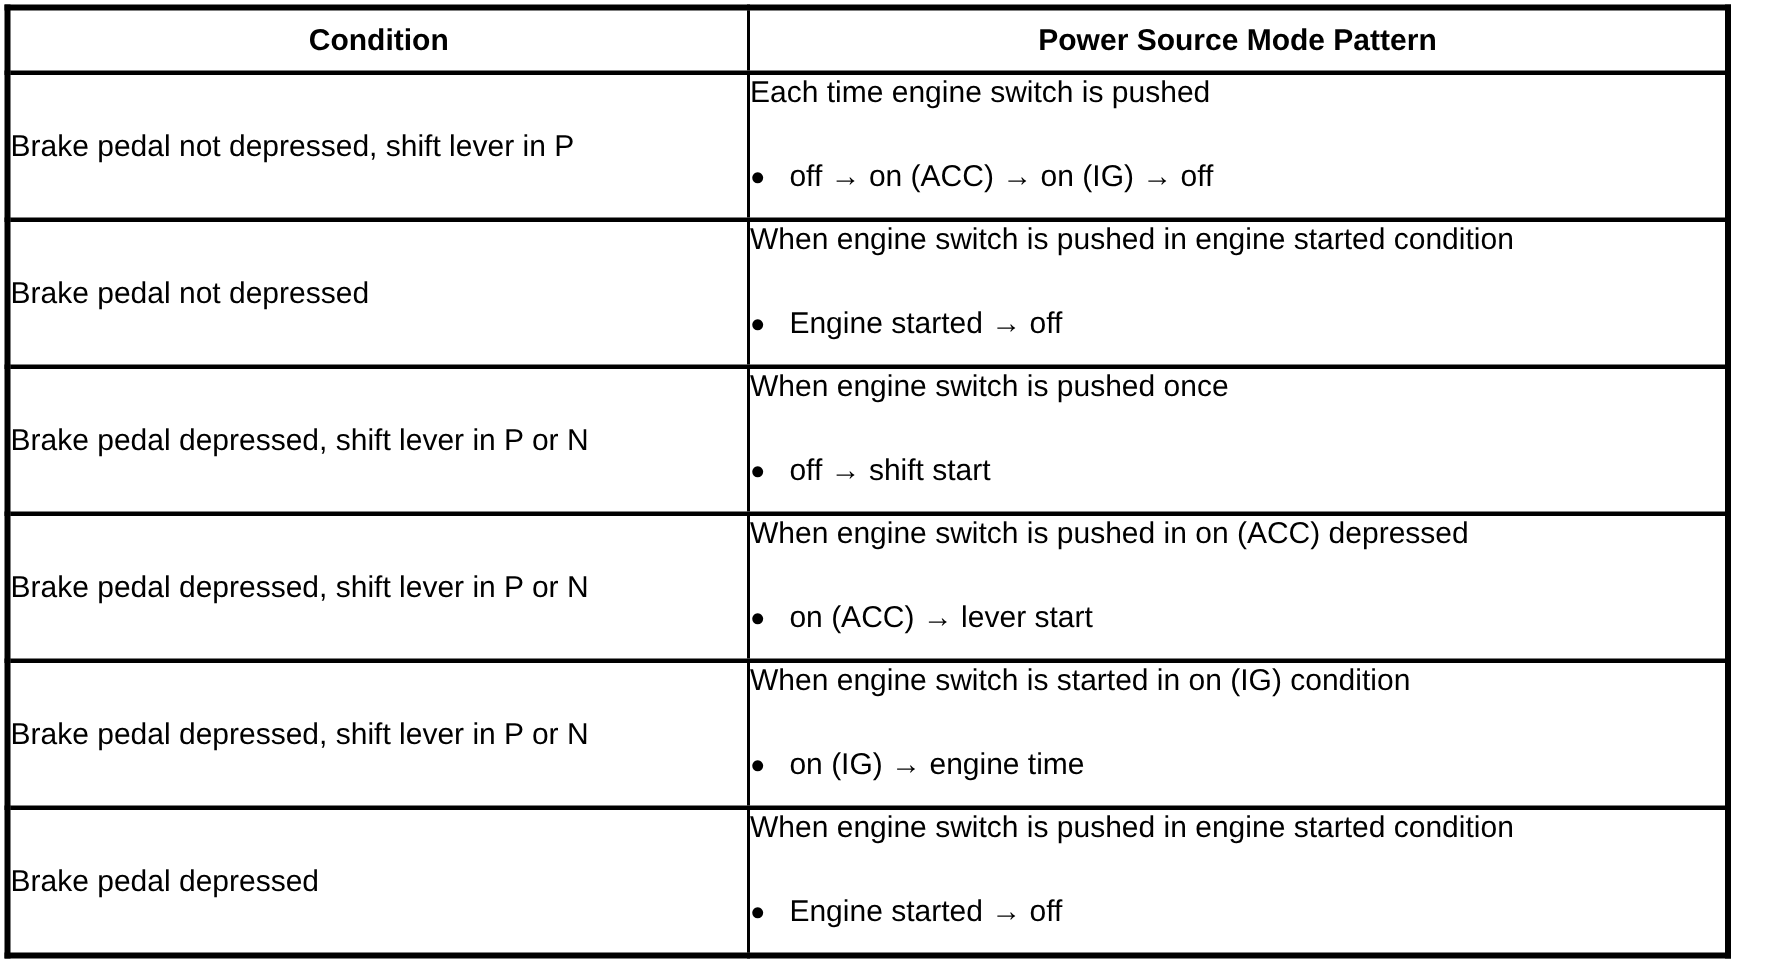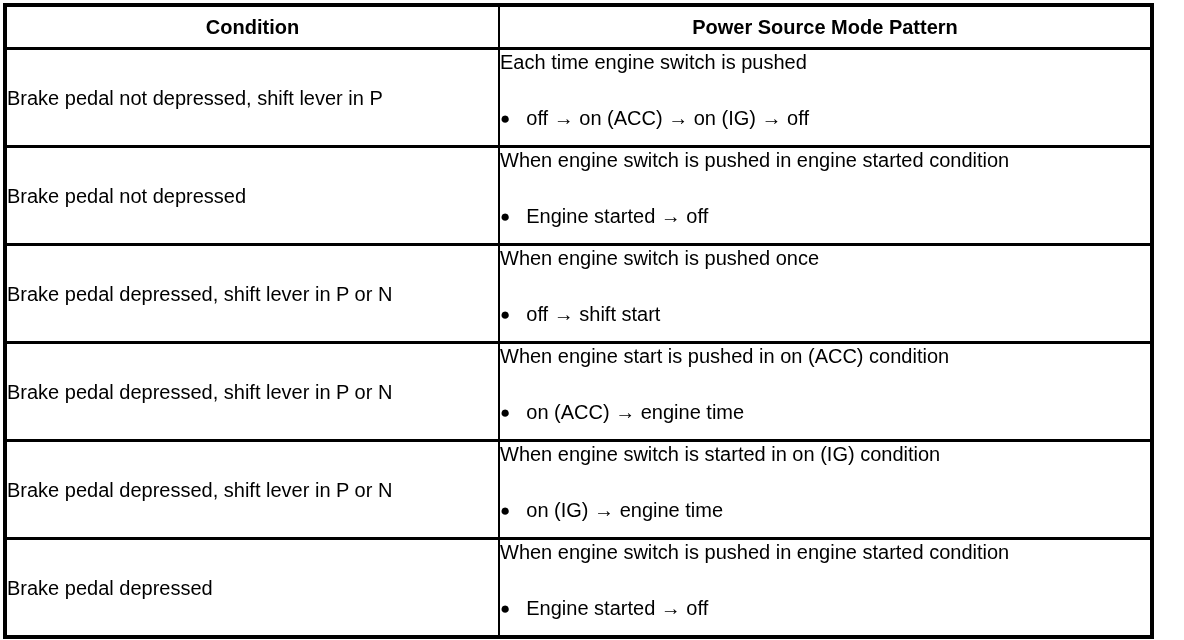--- a/index.html
+++ b/index.html
@@ -102,22 +102,22 @@
     <tr>
       <td class="condition-cell">Brake pedal depressed, shift lever in P or N</td>
       <td class="pattern-cell">
         <span class="pattern-intro">When engine switch is pushed once</span>
         <span class="pattern-bullet-line"><span class="bullet-icon">●</span><span>off → shift start</span></span>
       </td>
     </tr>
     <tr>
       <td class="condition-cell">Brake pedal depressed, shift lever in P or N</td>
       <td class="pattern-cell">
-        <span class="pattern-intro">When engine start is pushed in on (ACC) condition</span>
-        <span class="pattern-bullet-line"><span class="bullet-icon">●</span><span>on (ACC) → engine time</span></span>
+        <span class="pattern-intro">When engine switch is pushed in on (ACC) depressed</span>
+        <span class="pattern-bullet-line"><span class="bullet-icon">●</span><span>on (ACC) → lever start</span></span>
       </td>
     </tr>
     <tr>
       <td class="condition-cell">Brake pedal depressed, shift lever in P or N</td>
       <td class="pattern-cell">
         <span class="pattern-intro">When engine switch is started in on (IG) condition</span>
         <span class="pattern-bullet-line"><span class="bullet-icon">●</span><span>on (IG) → engine time</span></span>
       </td>
     </tr>
     <tr>

